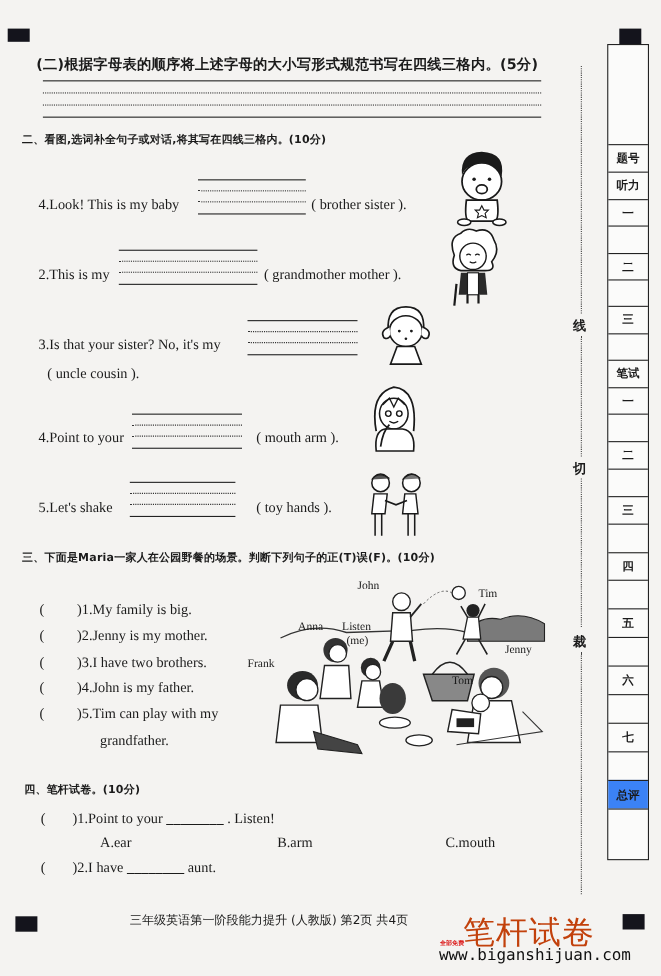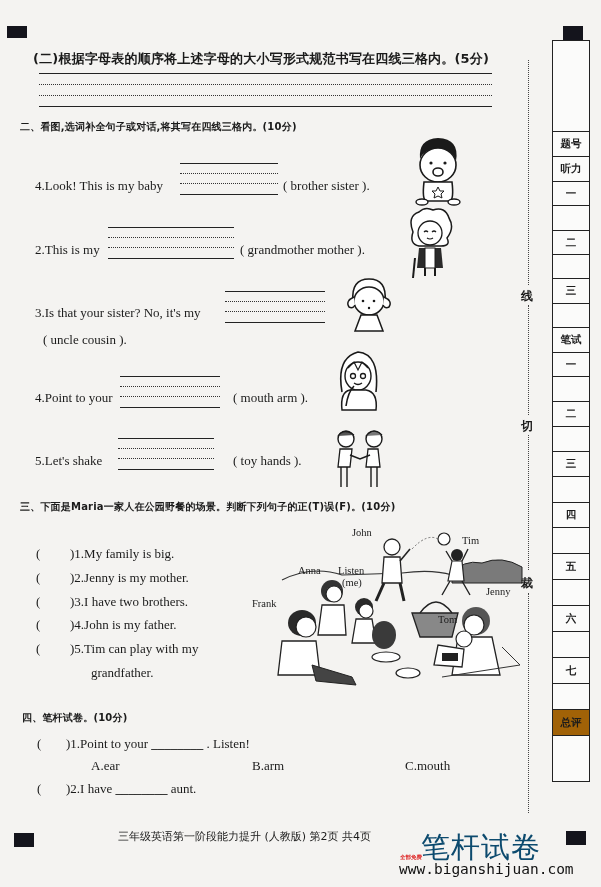--- a/index.html
+++ b/index.html
@@ -31,24 +31,24 @@
     .score-table {
       position: absolute; left: 552px; top: 40px; width: 38px; height: 742px;
       border: 1.5px solid #222; background: #fbfbfa;
     }
     .score-row {
       position: absolute; left: 0; right: 0;
       border-top: 1.5px solid #222;
       font-size: 10.5px; text-align: right;
       display: flex; align-items: center; justify-content: center;
     }
-    .score-row.shaded { background: #a16207; }
+    .score-row.shaded { background: #3b82f6; }
     .paren-col { position: absolute; font-size: 13px; }
     .footer-text { font-size: 11px; }
-    .watermark-big { font-family: Liberation Mono, monospace; font-size: 29px; color: #0c4a6e; letter-spacing: 1px; }
+    .watermark-big { font-family: Liberation Mono, monospace; font-size: 29px; color: #c2410c; letter-spacing: 1px; }
     .watermark-url { font-family: "DejaVu Sans Mono", "Liberation Mono", monospace; font-size: 14.5px; color: #111; }
     .watermark-red { font-family: "DejaVu Sans", sans-serif; font-size: 5.5px; color: #d22; font-weight: bold; }
     .pic-label { position: absolute; font-size: 10.5px; font-family: "Liberation Serif", serif; }
   </style>
 </head>
 <body>
 
 <div class="reg-mark" style="left:7px;top:26px;width:20px;height:12px;"></div>
 <div class="reg-mark" style="left:563px;top:26px;width:20px;height:14px;"></div>
 <div class="reg-mark" style="left:14px;top:833px;width:20px;height:14px;"></div>
@@ -176,21 +176,21 @@
 <div class="paren-col" style="left:36px;top:570px;">(</div>
 <div class="abs q-text" style="left:70px;top:570px;">)2.Jenny is my mother.</div>
 <div class="paren-col" style="left:36px;top:594px;">(</div>
 <div class="abs q-text" style="left:70px;top:594px;">)3.I have two brothers.</div>
 <div class="paren-col" style="left:36px;top:617px;">(</div>
 <div class="abs q-text" style="left:70px;top:617px;">)4.John is my father.</div>
 <div class="paren-col" style="left:36px;top:641px;">(</div>
 <div class="abs q-text" style="left:70px;top:641px;">)5.Tim can play with my</div>
 <div class="abs q-text" style="left:91px;top:665px;">grandfather.</div>
 
-<div class="abs" style="left:225px;top:525px;width:272px;height:165px;margin-left:27px;">
+<div class="abs" style="left:225px;top:525px;width:272px;height:165px;">
   <svg width="272" height="165" viewBox="0 0 272 165">
     <path d="M30 55 Q60 40 90 50 L150 48 Q180 44 200 50" fill="none" stroke="#333" stroke-width="1.2"></path>
     <path d="M200 50 Q210 34 230 38 Q250 30 270 42 L270 58 L200 58Z" fill="#7a7a7a" stroke="#222" stroke-width="1"></path>
 
     <ellipse cx="140" cy="22" rx="8" ry="8" fill="#fff" stroke="#222" stroke-width="1.3"></ellipse>
     <path d="M132 32 L130 58 L150 58 L148 32Z" fill="#fff" stroke="#222" stroke-width="1.3"></path>
     <path d="M132 58 L124 76 M148 58 L152 76" stroke="#222" stroke-width="3"></path>
     <path d="M148 36 L158 24" stroke="#222" stroke-width="1.6"></path>
 
     <circle cx="192" cy="14" r="6" fill="#fff" stroke="#222" stroke-width="1.2"></circle>

